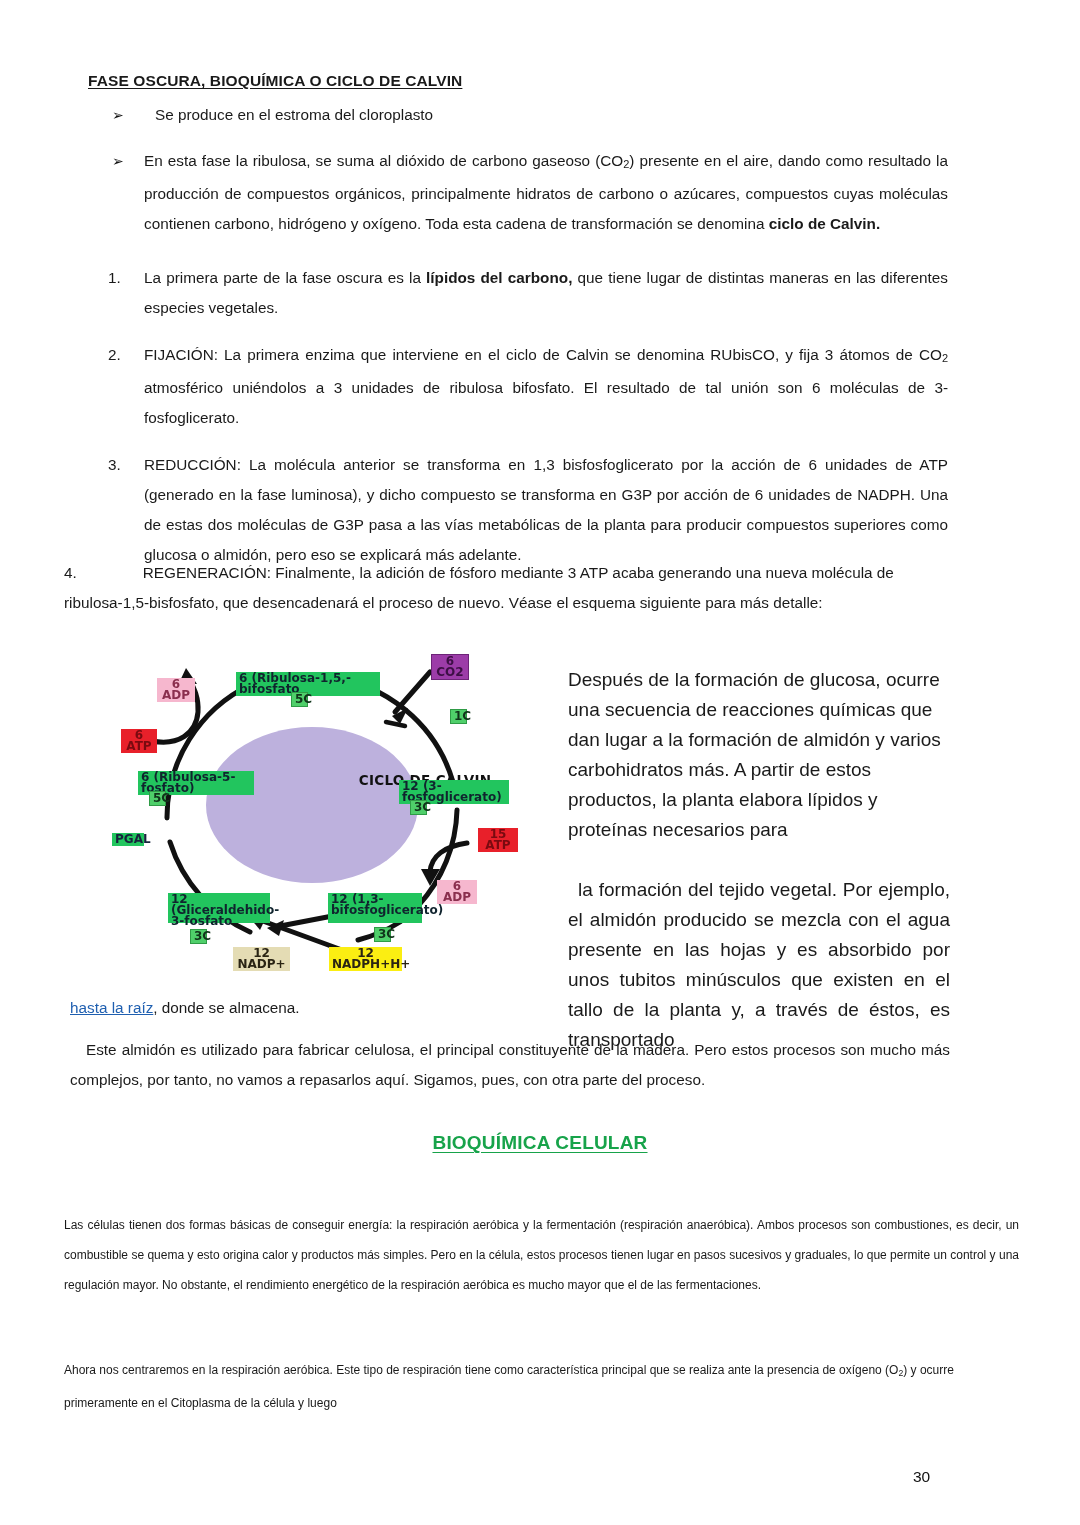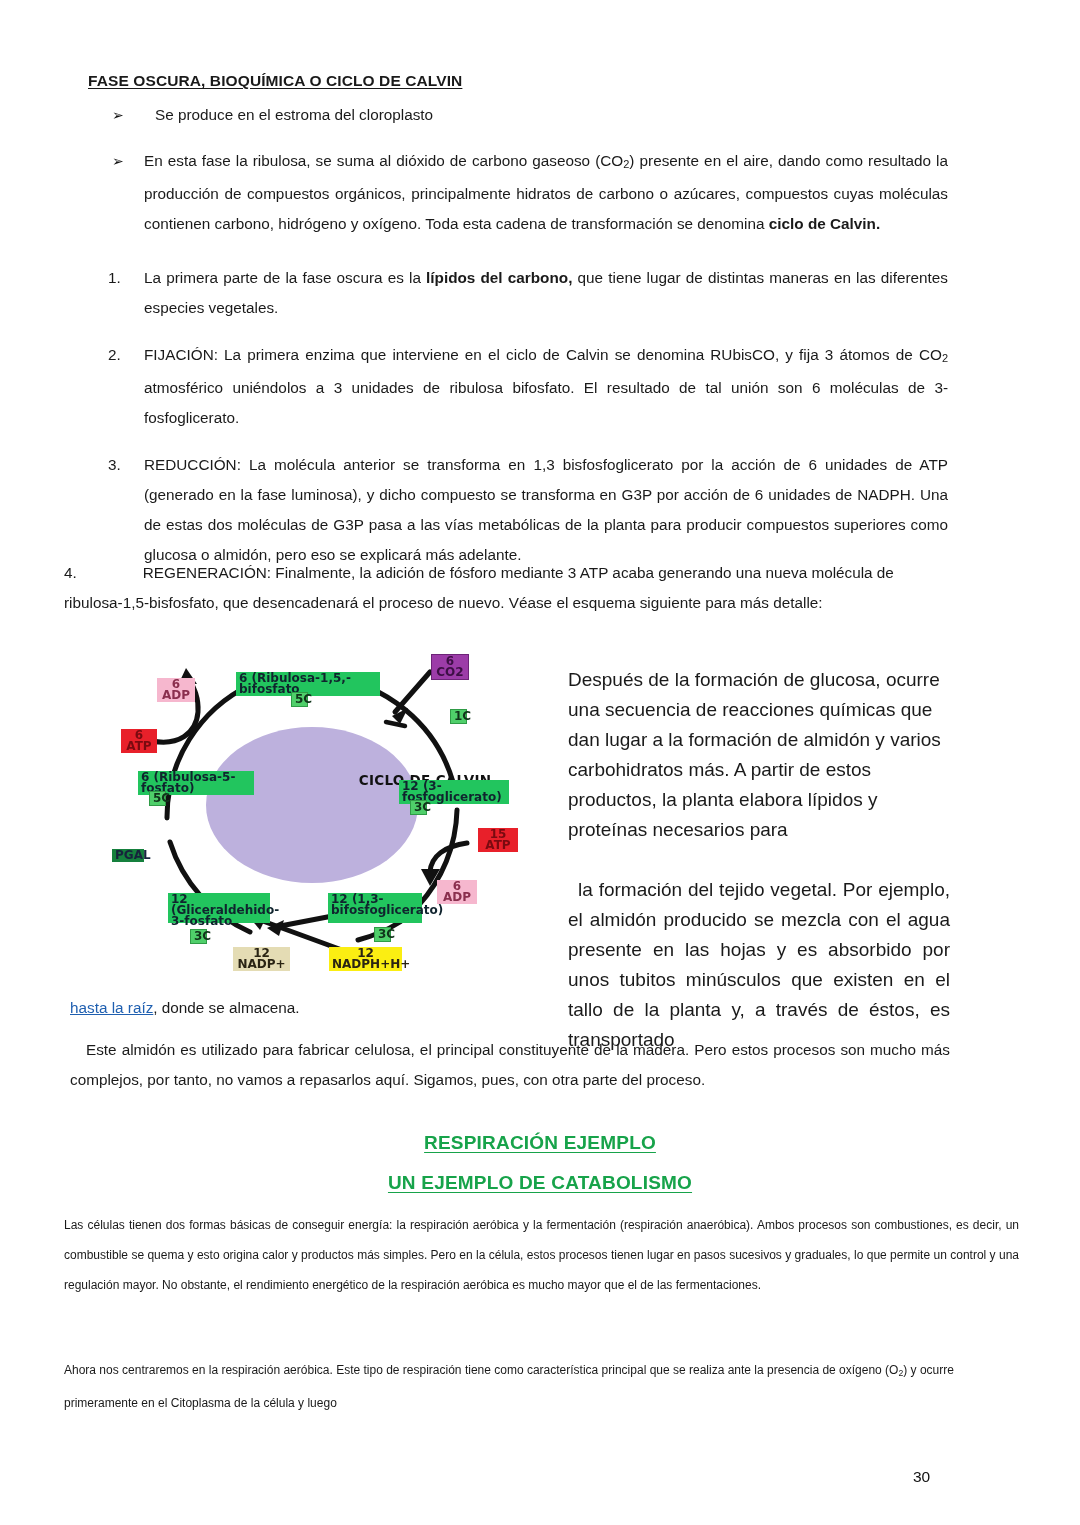--- a/index.html
+++ b/index.html
@@ -115,21 +115,21 @@
     color: #10242e;
     padding: 1px 3px;
     white-space: pre-line;
     box-sizing: border-box;
   }
   .lb-blue   { background: #22c55e; }
   .lb-green  { background: #4fcf6a; border: 1px solid #2f9b46; color: #10341a; }
   .lb-pink   { background: #f6b7ce; color: #8a2f4e; }
   .lb-red    { background: #e8202a; color: #7a0a10; }
   .lb-purple { background: #9c3ca8; border: 1px solid #6d2478; color: #3d0f45; }
-  .lb-gray   { background: #15803d; color: #16233c; margin-top: 16px; }
+  .lb-gray   { background: #22c55e; color: #16233c; }
   .lb-tan    { background: #e4dcb4; color: #2a2413; }
   .lb-yellow { background: #fbee12; color: #2a2413; }
 
   .center-text {
     position: absolute;
     left: 250px;
     top: 120px;
     width: 150px;
     text-align: center;
     font-family: "DejaVu Sans", sans-serif;
@@ -334,21 +334,20 @@
 
   <div class="side-col">
     <p>Después de la formación de glucosa, ocurre una secuencia de reacciones químicas que dan lugar a la formación de almidón y varios carbohidratos más. A partir de estos productos, la planta elabora lípidos y proteínas necesarios para</p>
     <p class="just"><span class="lead"></span><span>la formación del tejido vegetal. Por ejemplo, el almidón producido se mezcla con el agua presente en las hojas y es absorbido por unos tubitos minúsculos que existen en el tallo de la planta y, a través de éstos, es transportado</span></p>
   </div>
 
   <div class="after-link"><a class="link" href="#">hasta la raíz</a><span>, donde se almacena.</span></div>
 
   <div class="para-celulosa"><span class="ind"></span><span>Este almidón es utilizado para fabricar celulosa, el principal constituyente de la madera. Pero estos procesos son mucho más complejos, por tanto, no vamos a repasarlos aquí. Sigamos, pues, con otra parte del proceso.</span></div>
 
-  <div class="green-head gh1">RESPIRACIÓN EJEMPLO</div>
-  <div class="green-head gh2"> UN EJEMPLO DE CATABOLISMO</div>
+  <div class="green-head gh1">BIOQUÍMICA CELULAR</div>
 
   <div class="para-final pf1">Las células tienen dos formas básicas de conseguir energía: la respiración aeróbica y la fermentación (respiración anaeróbica). Ambos procesos son combustiones, es decir, un combustible se quema y esto origina calor y productos más simples. Pero en la célula, estos procesos tienen lugar en pasos sucesivos y graduales, lo que permite un control y una regulación mayor. No obstante, el rendimiento energético de la respiración aeróbica es mucho mayor que el de las fermentaciones.</div>
   <div class="para-final pf2"><span>Ahora nos centraremos en la respiración aeróbica. Este tipo de respiración tiene como característica principal que se realiza ante la presencia de oxígeno (O</span><sub>2</sub><span>) y ocurre primeramente en el Citoplasma de la célula y luego</span></div>
 
   <div class="page-num">30</div>
 
 </div>
 
 </body></html>

